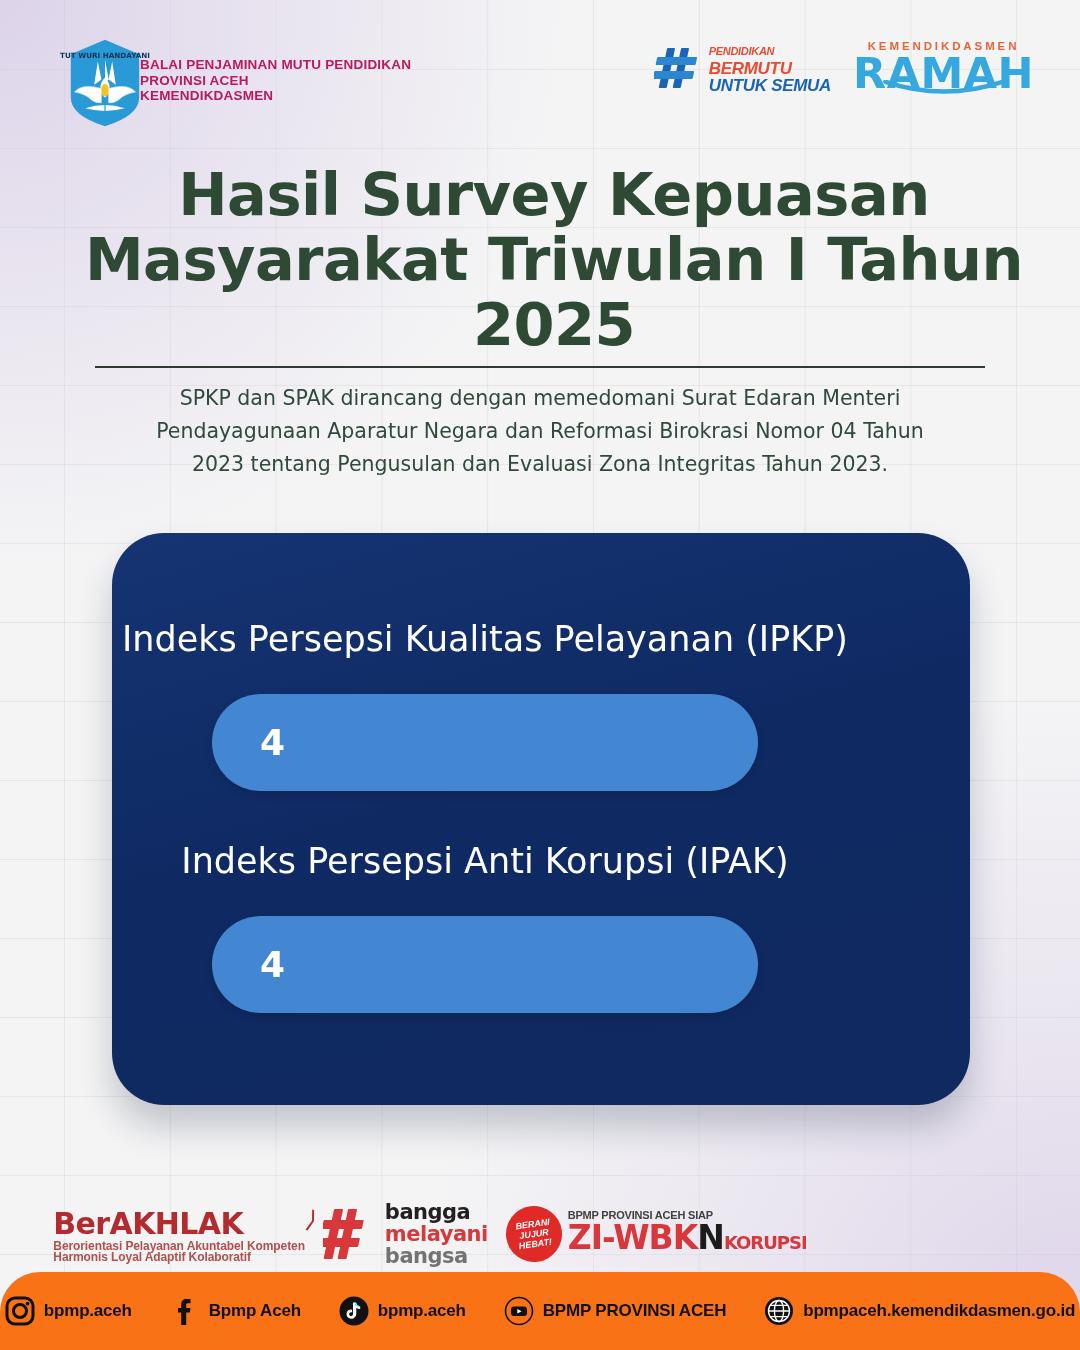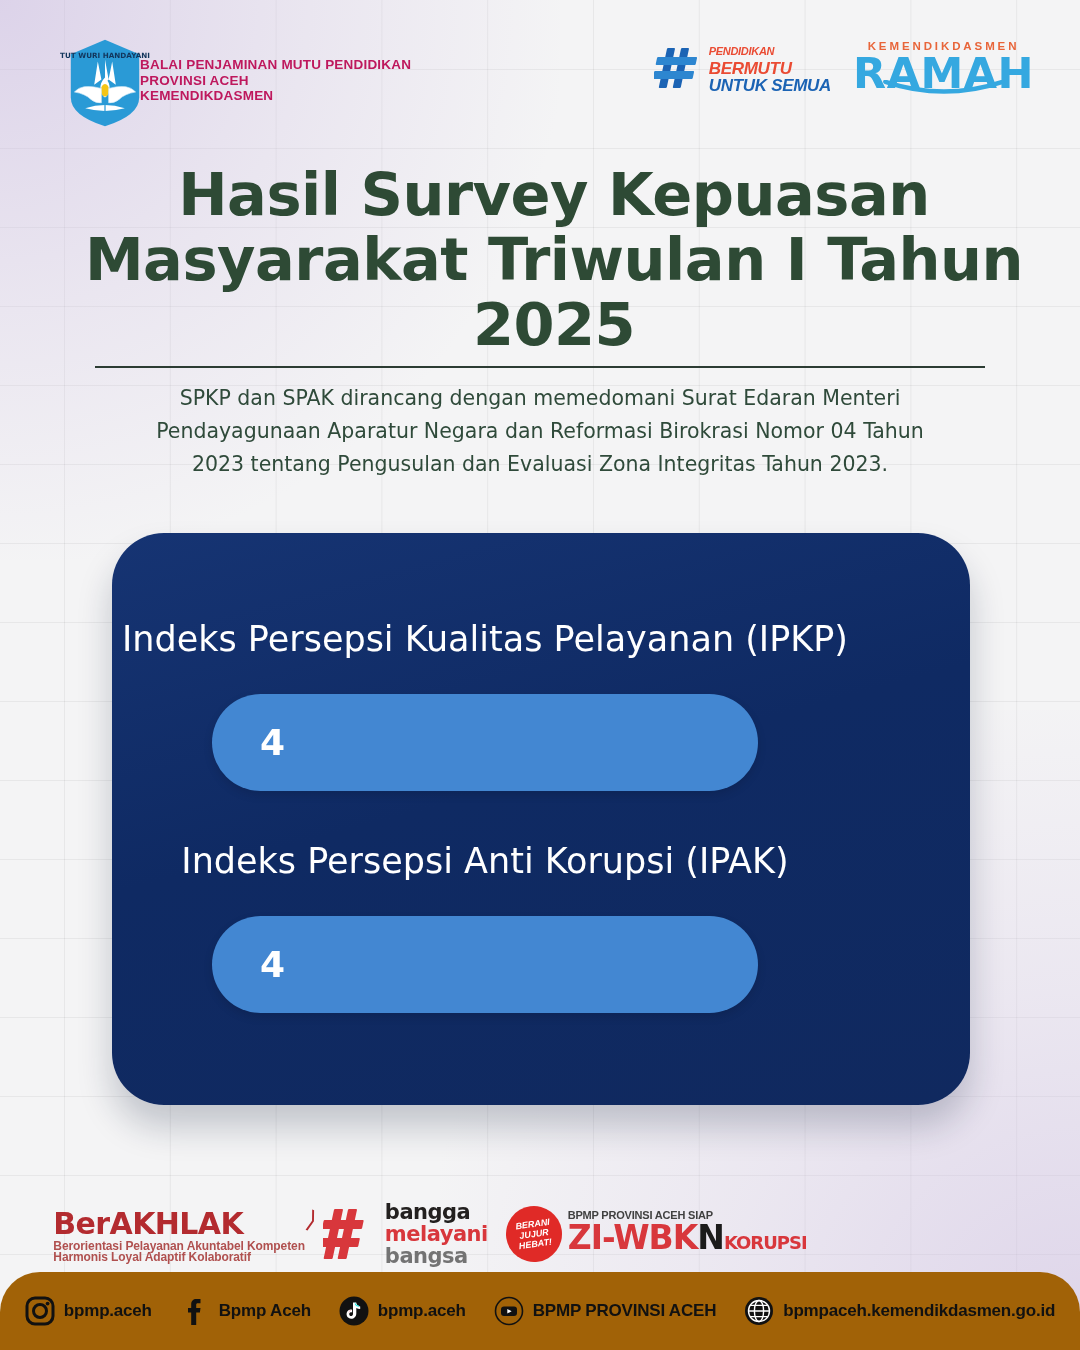--- a/index.html
+++ b/index.html
@@ -135,24 +135,24 @@
   }
   .ziwbk-text{ position:relative; }
   .ziwbk-top{ font-size:11px; font-weight:bold; color:#404040; letter-spacing:-.2px; }
   .ziwbk-main{ font-size:33px; font-weight:bold; color:#d8373c; letter-spacing:-1px; line-height:33px; font-family:"DejaVu Sans", sans-serif; }
   .ziwbk-no{ color:#1b1b1b; }
   .ziwbk-korupsi{ font-size:18px; }
 
   
   #footer{
     position:absolute; left:0; bottom:0; width:1080px; height:78px;
-    background:#a16207;
+    background:#f97316;
     border-top-left-radius:40px; border-top-right-radius:40px;
     display:flex; align-items:center; justify-content:center;
-    gap:28px;
+    gap:38px;
   }
   .social{ display:flex; align-items:center; gap:9px; }
   .social-label{ font-size:17px; font-weight:bold; color:#111; letter-spacing:-.2px; }
   .social-icon{ width:30px; height:30px; flex:0 0 auto; }
 </style>
 </head>
 <body>
 
 <div id="bg-base"></div>
 <div id="bg-grid"></div>

